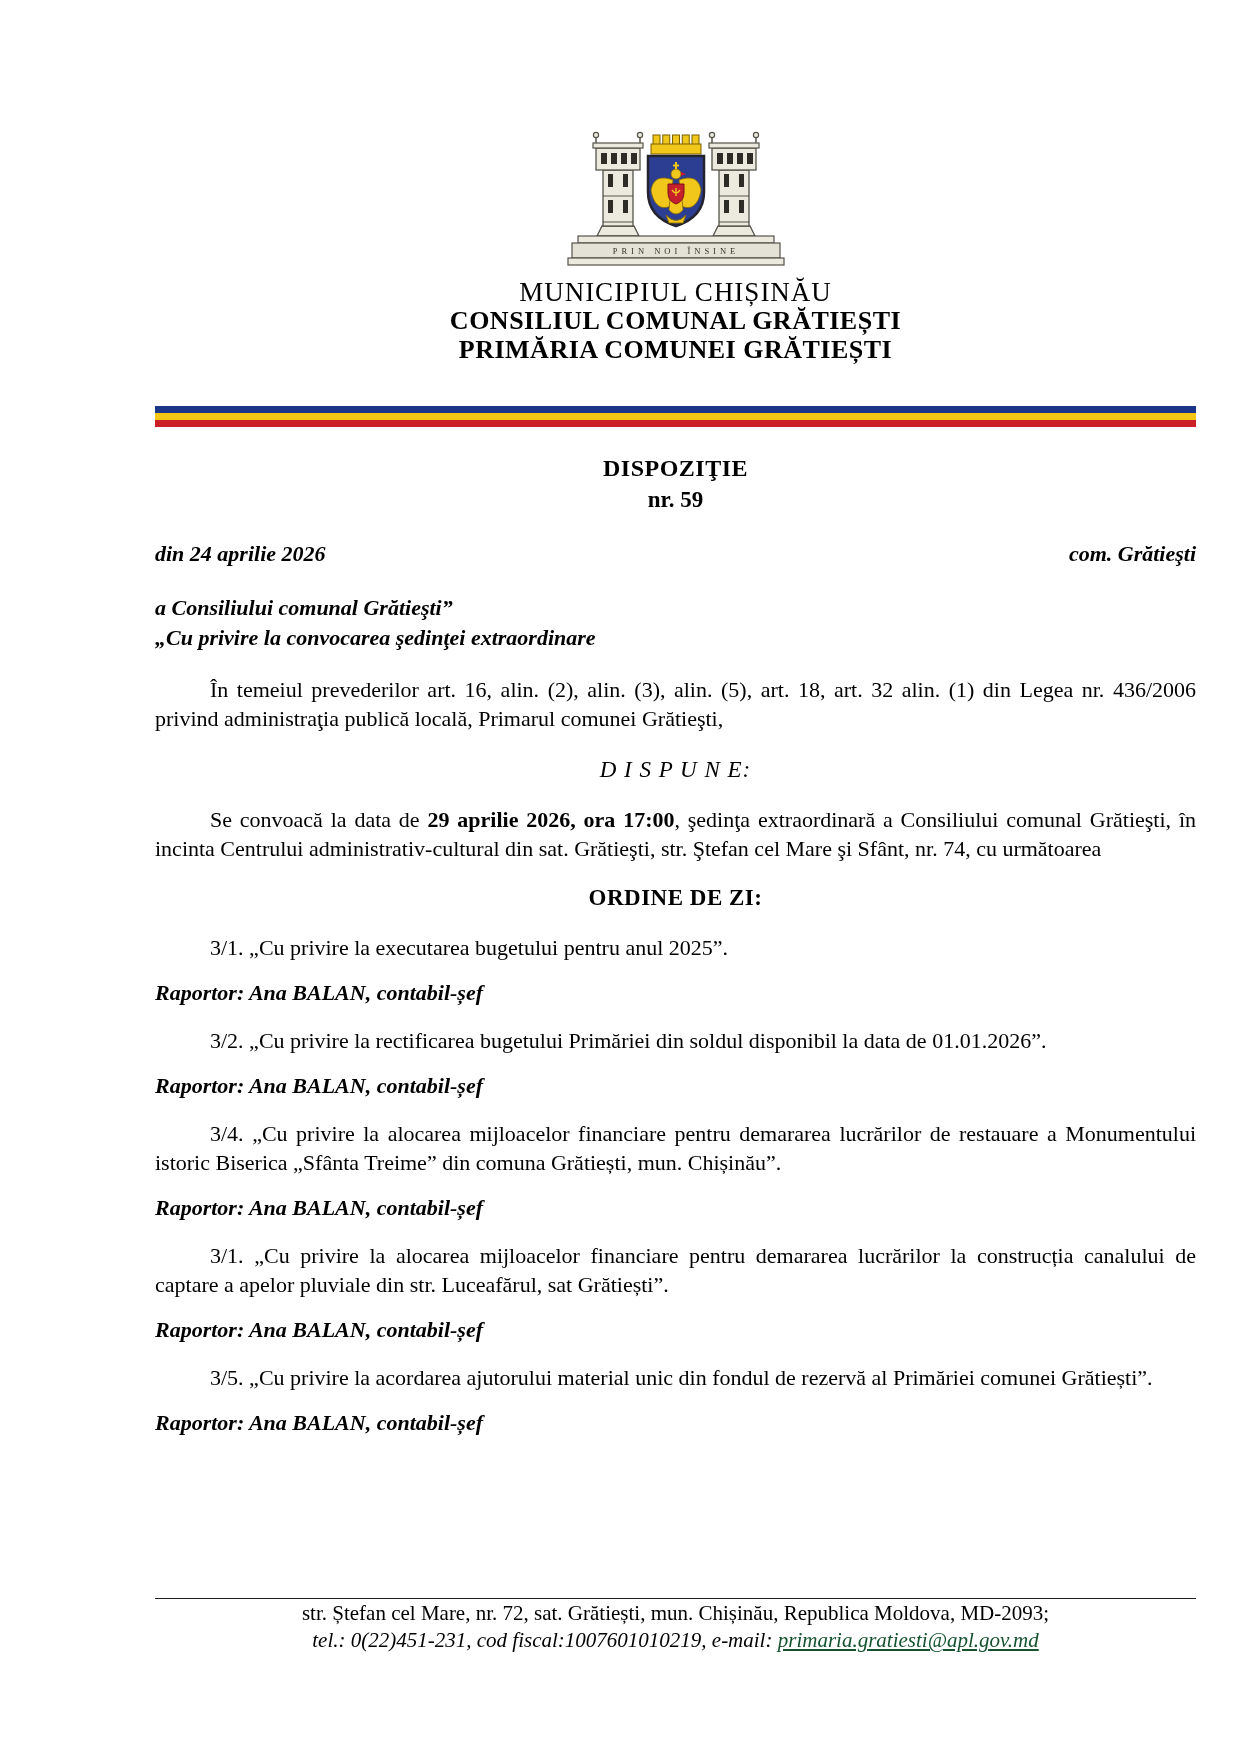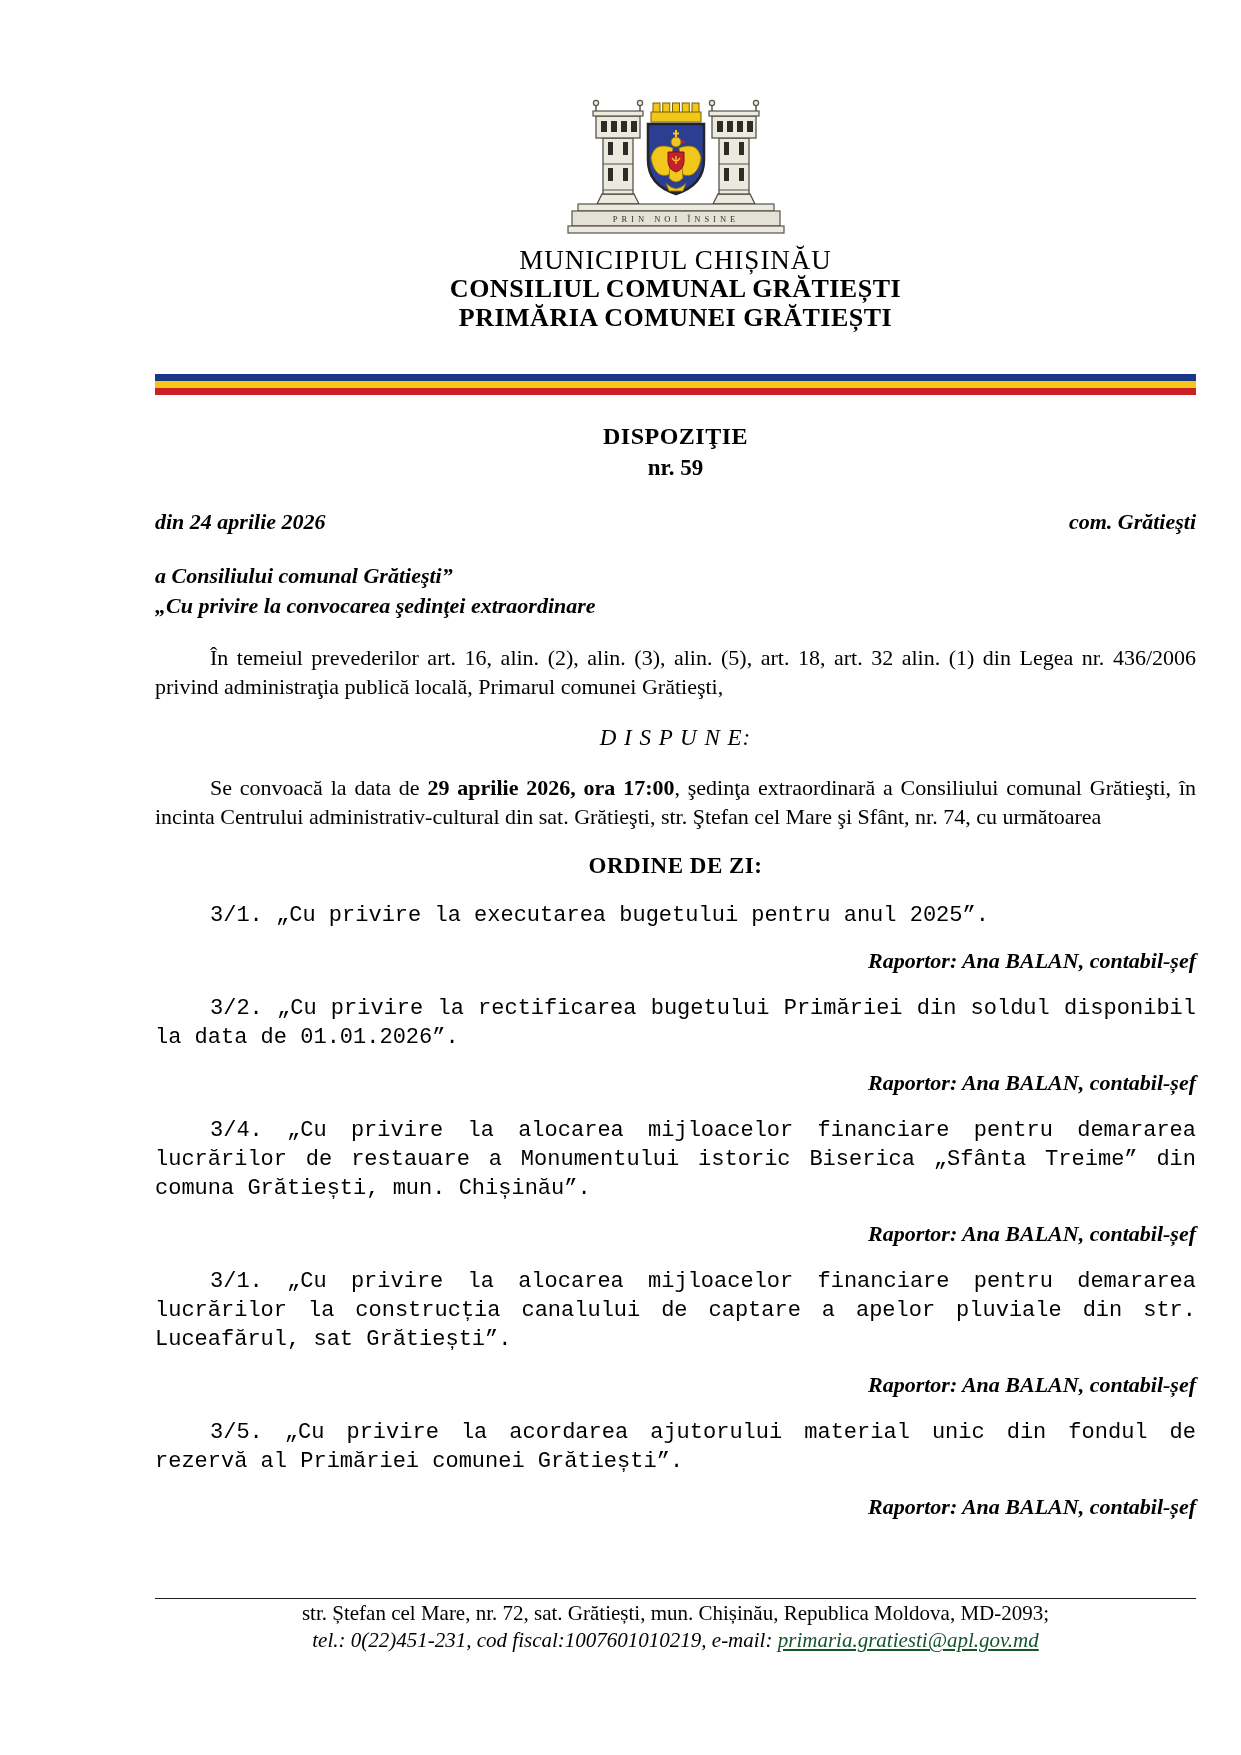--- a/index.html
+++ b/index.html
@@ -4,36 +4,36 @@
 <style>
   html,body{margin:0;padding:0;background:#ffffff;}
   .page{
     position:relative;
     width:1241px;height:1755px;
     background:#ffffff;
     font-family:"Liberation Serif","DejaVu Serif",serif;
     color:#000;
     overflow:hidden;
   }
-  .content{padding:86px 45px 0 155px;}
+  .content{padding:118px 45px 0 155px;}
   .emblem-wrap{text-align:center;}
   .hdr-line1{font-size:27px;letter-spacing:1px;margin-top:4px;line-height:1.08;text-align:center;}
   .hdr-line2,.hdr-line3{font-size:26px;font-weight:bold;letter-spacing:.5px;line-height:1.1;text-align:center;}
   .tricolor{margin-top:42px;height:21px;display:flex;flex-direction:column;}
   .tricolor div{flex:1;}
   .doc-type{margin-top:28px;font-size:24px;font-weight:bold;text-align:center;letter-spacing:.5px;line-height:1.15;}
   .doc-nr{font-size:23px;font-weight:bold;text-align:center;line-height:1.15;margin-top:4px;}
   .meta-row{margin-top:28px;display:flex;justify-content:space-between;font-size:22px;font-weight:bold;font-style:italic;align-items:flex-end;}
   .subject{margin-top:26px;font-size:22px;font-weight:bold;font-style:italic;line-height:1.35;}
   .p-just{margin:0;margin-top:22px;font-size:22px;line-height:1.32;text-align:justify;text-indent:55px;}
   .dispune{margin-top:24px;font-size:23px;font-weight:normal;font-style:italic;text-align:center;letter-spacing:1px;}
   .ordine{margin-top:22px;font-size:23px;font-weight:bold;text-align:center;letter-spacing:.5px;}
-  .agenda-item{margin:0;margin-top:20px;font-size:22px;line-height:1.32;text-align:justify;text-indent:55px;font-family:Liberation Mono, monospace;}
+  .agenda-item{margin:0;margin-top:20px;font-size:22px;line-height:1.32;text-align:justify;text-indent:55px;}
   .agenda-item.first{margin-top:22px;}
-  .raportor{margin:0;margin-top:18px;font-size:22px;font-weight:bold;font-style:italic;text-align:right;}
+  .raportor{margin:0;margin-top:18px;font-size:22px;font-weight:bold;font-style:italic;text-align:left;}
   .footer{
     position:absolute;left:155px;right:45px;top:1598px;
     border-top:1.5px solid #1d1d1d;
     padding-top:1px;
     text-align:center;font-size:21px;line-height:1.3;
   }
   .footer .line2{font-style:italic;}
   .footer a{color:#14532d;text-decoration:underline;}
   b.inline{font-weight:bold;}
 </style>

